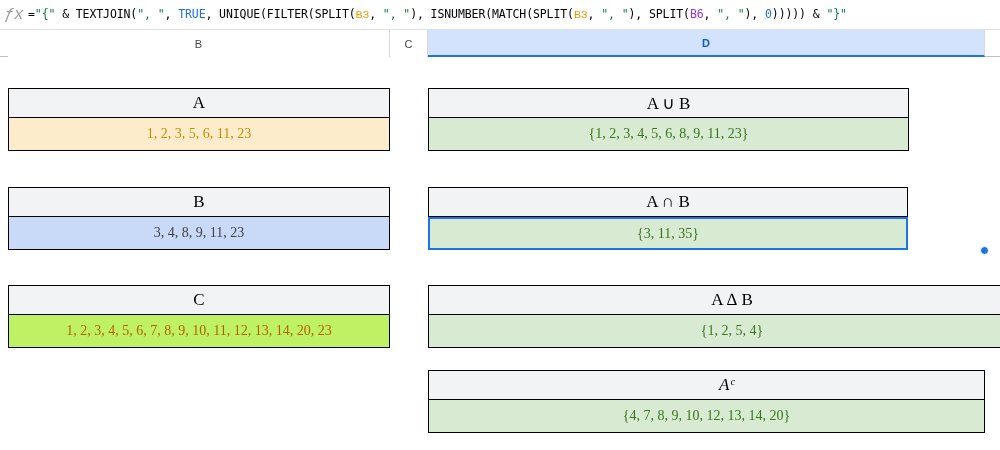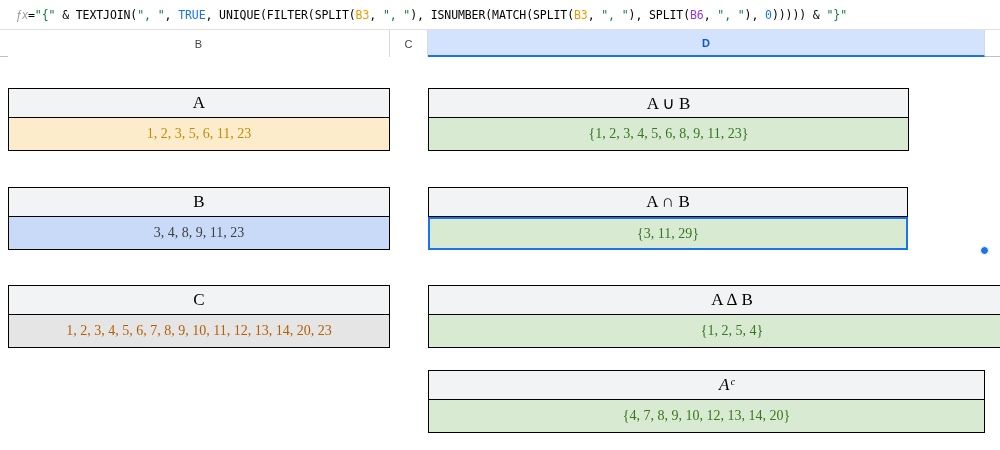--- a/index.html
+++ b/index.html
@@ -22,39 +22,39 @@
     width: 1000px;
     height: 30px;
     background: #ffffff;
     border-bottom: 1px solid #e0e0e0;
     display: flex;
     align-items: center;
     box-sizing: border-box;
   }
   #fx-icon {
     width: 28px;
-    text-align: right;
-    font-family: Liberation Sans, sans-serif;
+    text-align: center;
+    font-family: Liberation Mono, monospace;
     font-style: italic;
-    font-size: 12px;
+    font-size: 16px;
     color: #9e9e9e;
     flex: 0 0 28px;
     user-select: none;
   }
   #formula-text {
     font-family: "DejaVu Sans Mono", monospace;
     font-size: 11.5px;
     color: #000000;
     white-space: pre;
     letter-spacing: -0.1px;
     line-height: 30px;
   }
   .tok-str   { color: #0b7d3e; }
   .tok-bool  { color: #1a73e8; }
-  .tok-ref-b3{ color: #f29900; }
+  .tok-ref-b3{ color: #f29900; font-family: Liberation Mono, monospace; }
   .tok-ref-b6{ color: #9334e6; text-align: right; }
   .tok-num   { color: #1a73e8; }
 
   
   #col-headers {
     position: absolute;
     left: 0; top: 30px;
     width: 1000px;
     height: 27px;
     display: flex;
@@ -116,21 +116,21 @@
     height: 33px;
     display: flex;
     align-items: center;
     justify-content: center;
     font-family: "Liberation Serif", serif;
     font-size: 14px;
     white-space: nowrap;
   }
   .fill-yellow { background: #fdeccb; color: #bf8f00; }
   .fill-blue   { background: #c9daf8; color: #404040; }
-  .fill-peach  { background: #e5e5e5; color: #b45f06; }
+  .fill-peach  { background: #bef264; color: #b45f06; }
   .fill-green  { background: #d9ead3; color: #38761d; }
 
   .set-val.selected {
     border: 2px solid #1a73e8;
     border-top: 2px solid #1a73e8;
   }
   .fill-handle {
     position: absolute;
     width: 9px;
     height: 9px;
@@ -173,21 +173,21 @@
     <div class="set-val fill-peach" style="font-size:14px;">1, 2, 3, 4, 5, 6, 7, 8, 9, 10, 11, 12, 13, 14, 20, 23</div>
   </div>
 
   <div class="set-block" style="left:428px; top:31px; width:481px;">
     <div class="set-head">A ∪ B</div>
     <div class="set-val fill-green">{1, 2, 3, 4, 5, 6, 8, 9, 11, 23}</div>
   </div>
 
   <div class="set-block" style="left:428px; top:130px; width:480px;">
     <div class="set-head">A ∩ B</div>
-    <div class="set-val fill-green selected">{3, 11, 29}</div>
+    <div class="set-val fill-green selected">{3, 11, 35}</div>
     <div class="fill-handle" style="left:552px; top:59px;"></div>
   </div>
 
   <div class="set-block" style="left:428px; top:228px; width:608px;">
     <div class="set-head">A ∆ B</div>
     <div class="set-val fill-green">{1, 2, 5, 4}</div>
   </div>
 
   <div class="set-block" style="left:428px; top:313px; width:557px;">
     <div class="set-head" style="font-style:italic;padding-left:40px;">Aᶜ</div>

